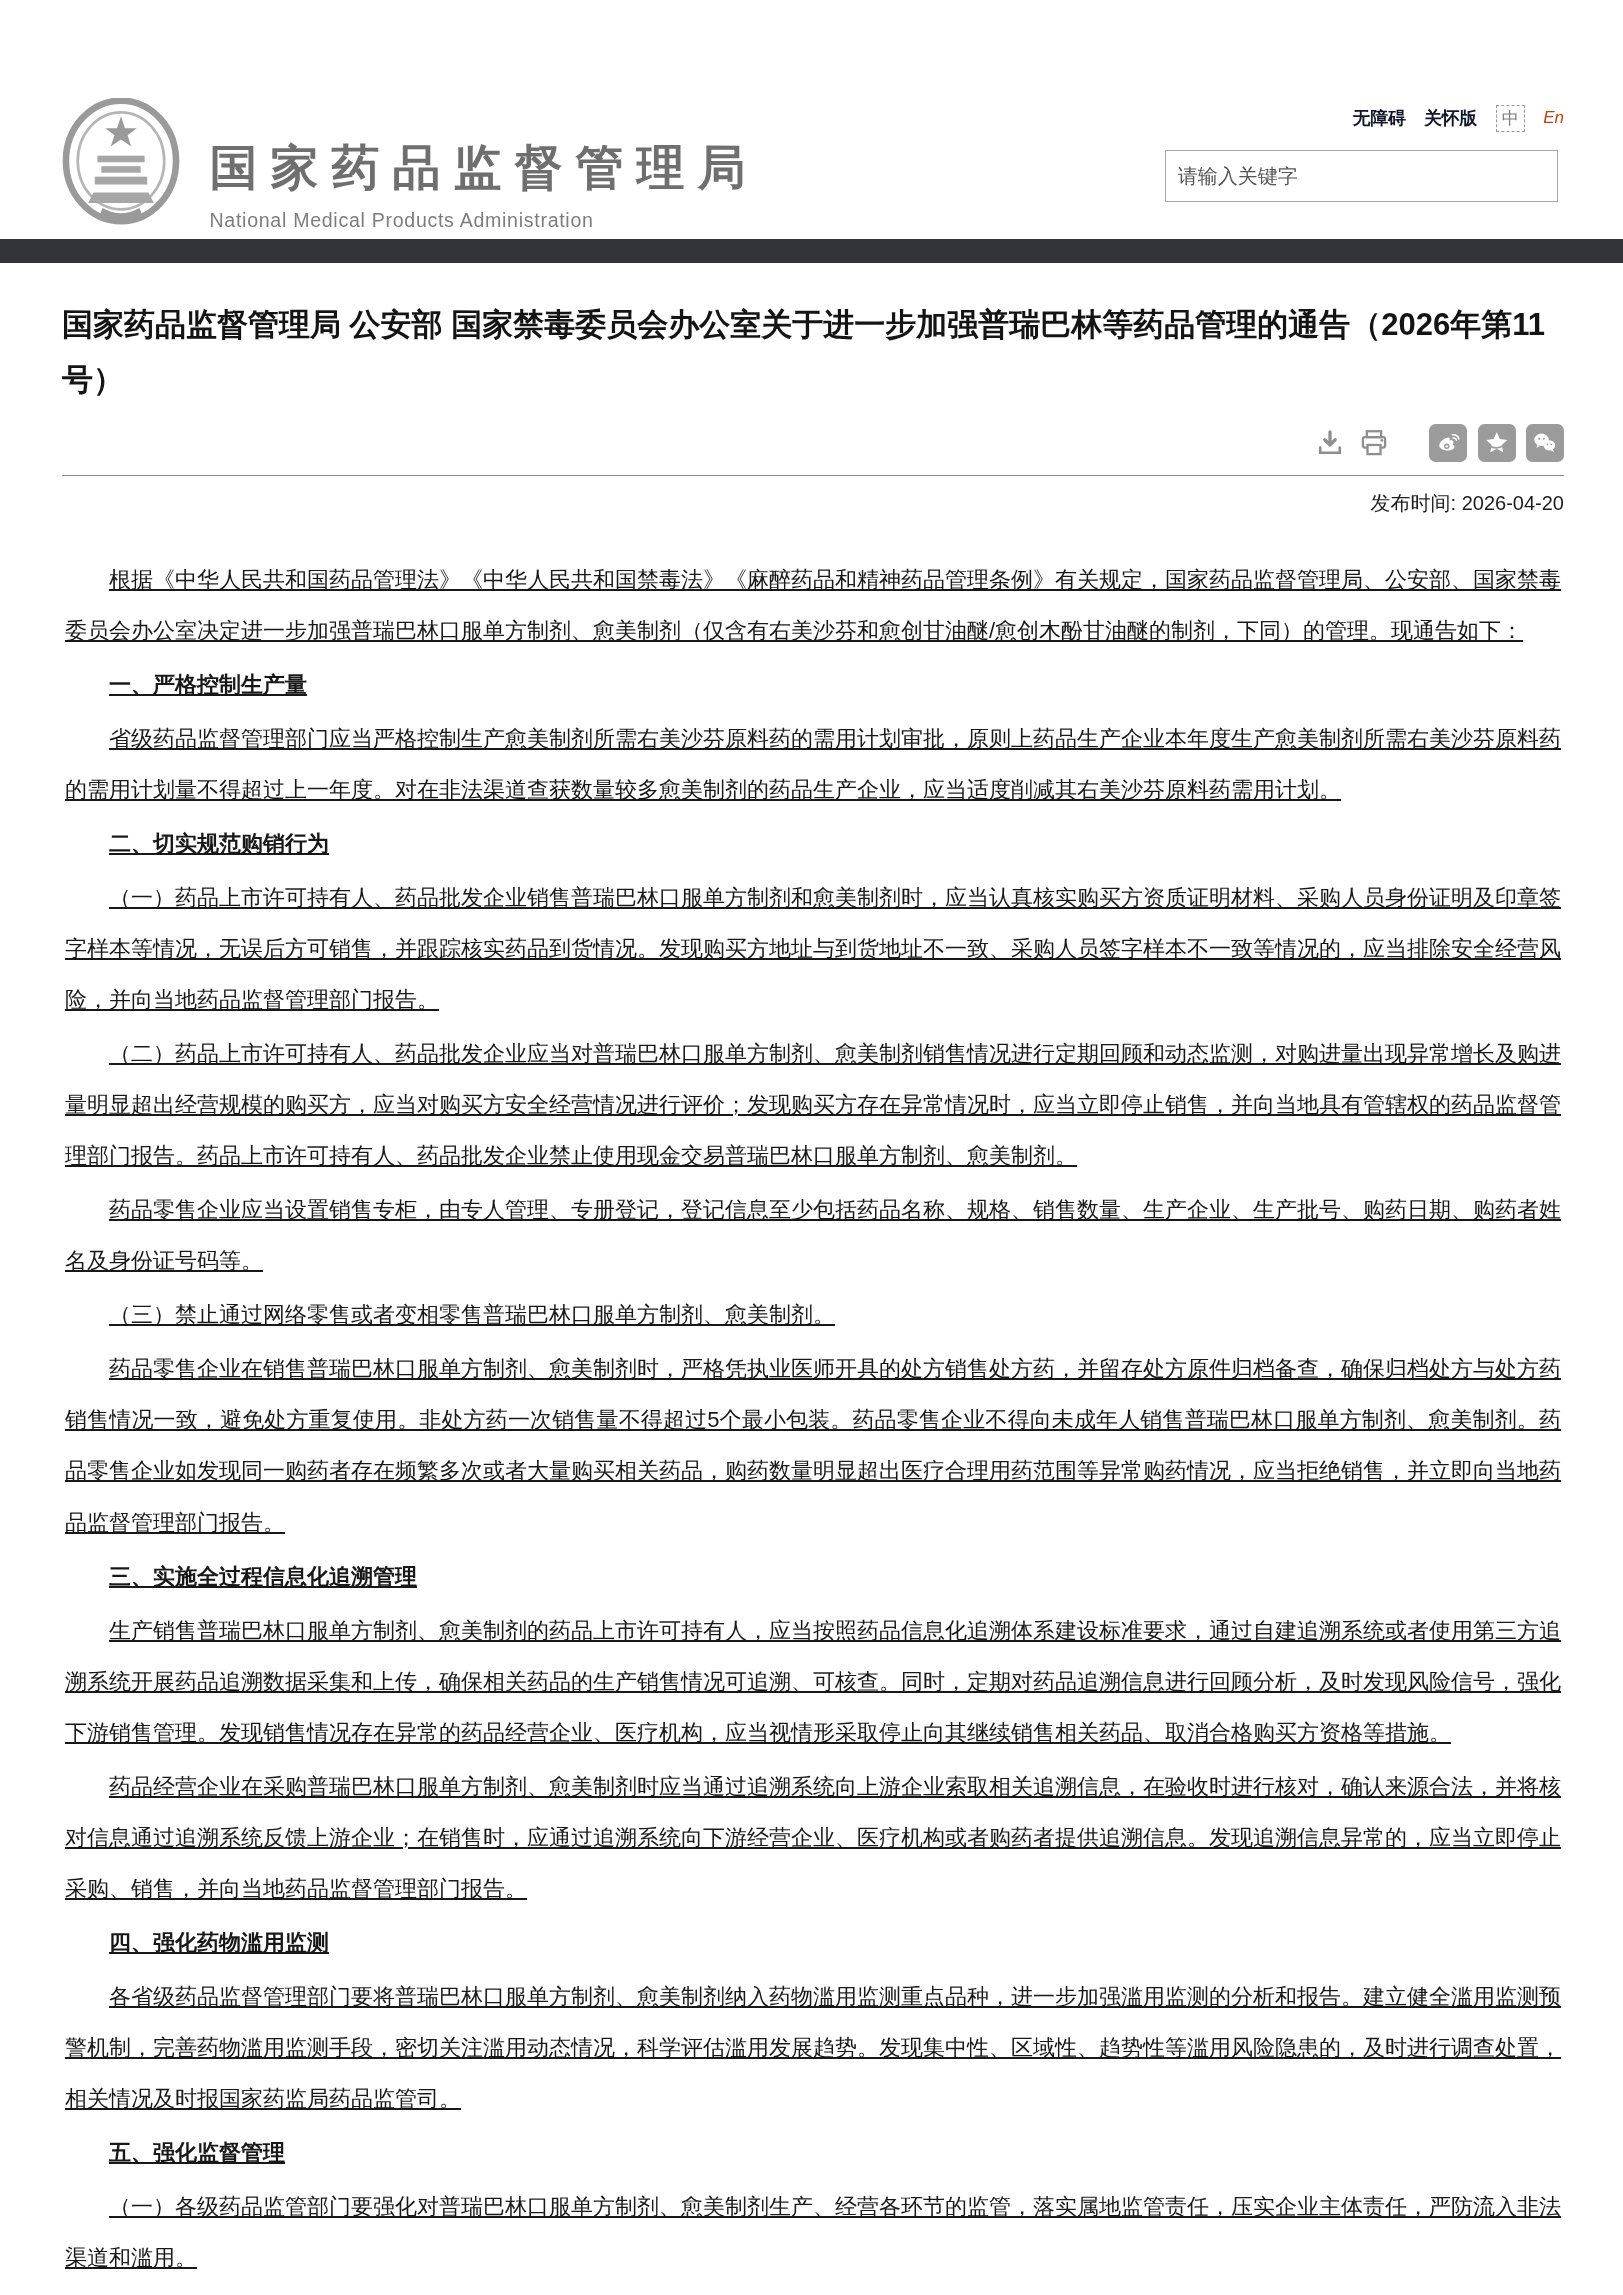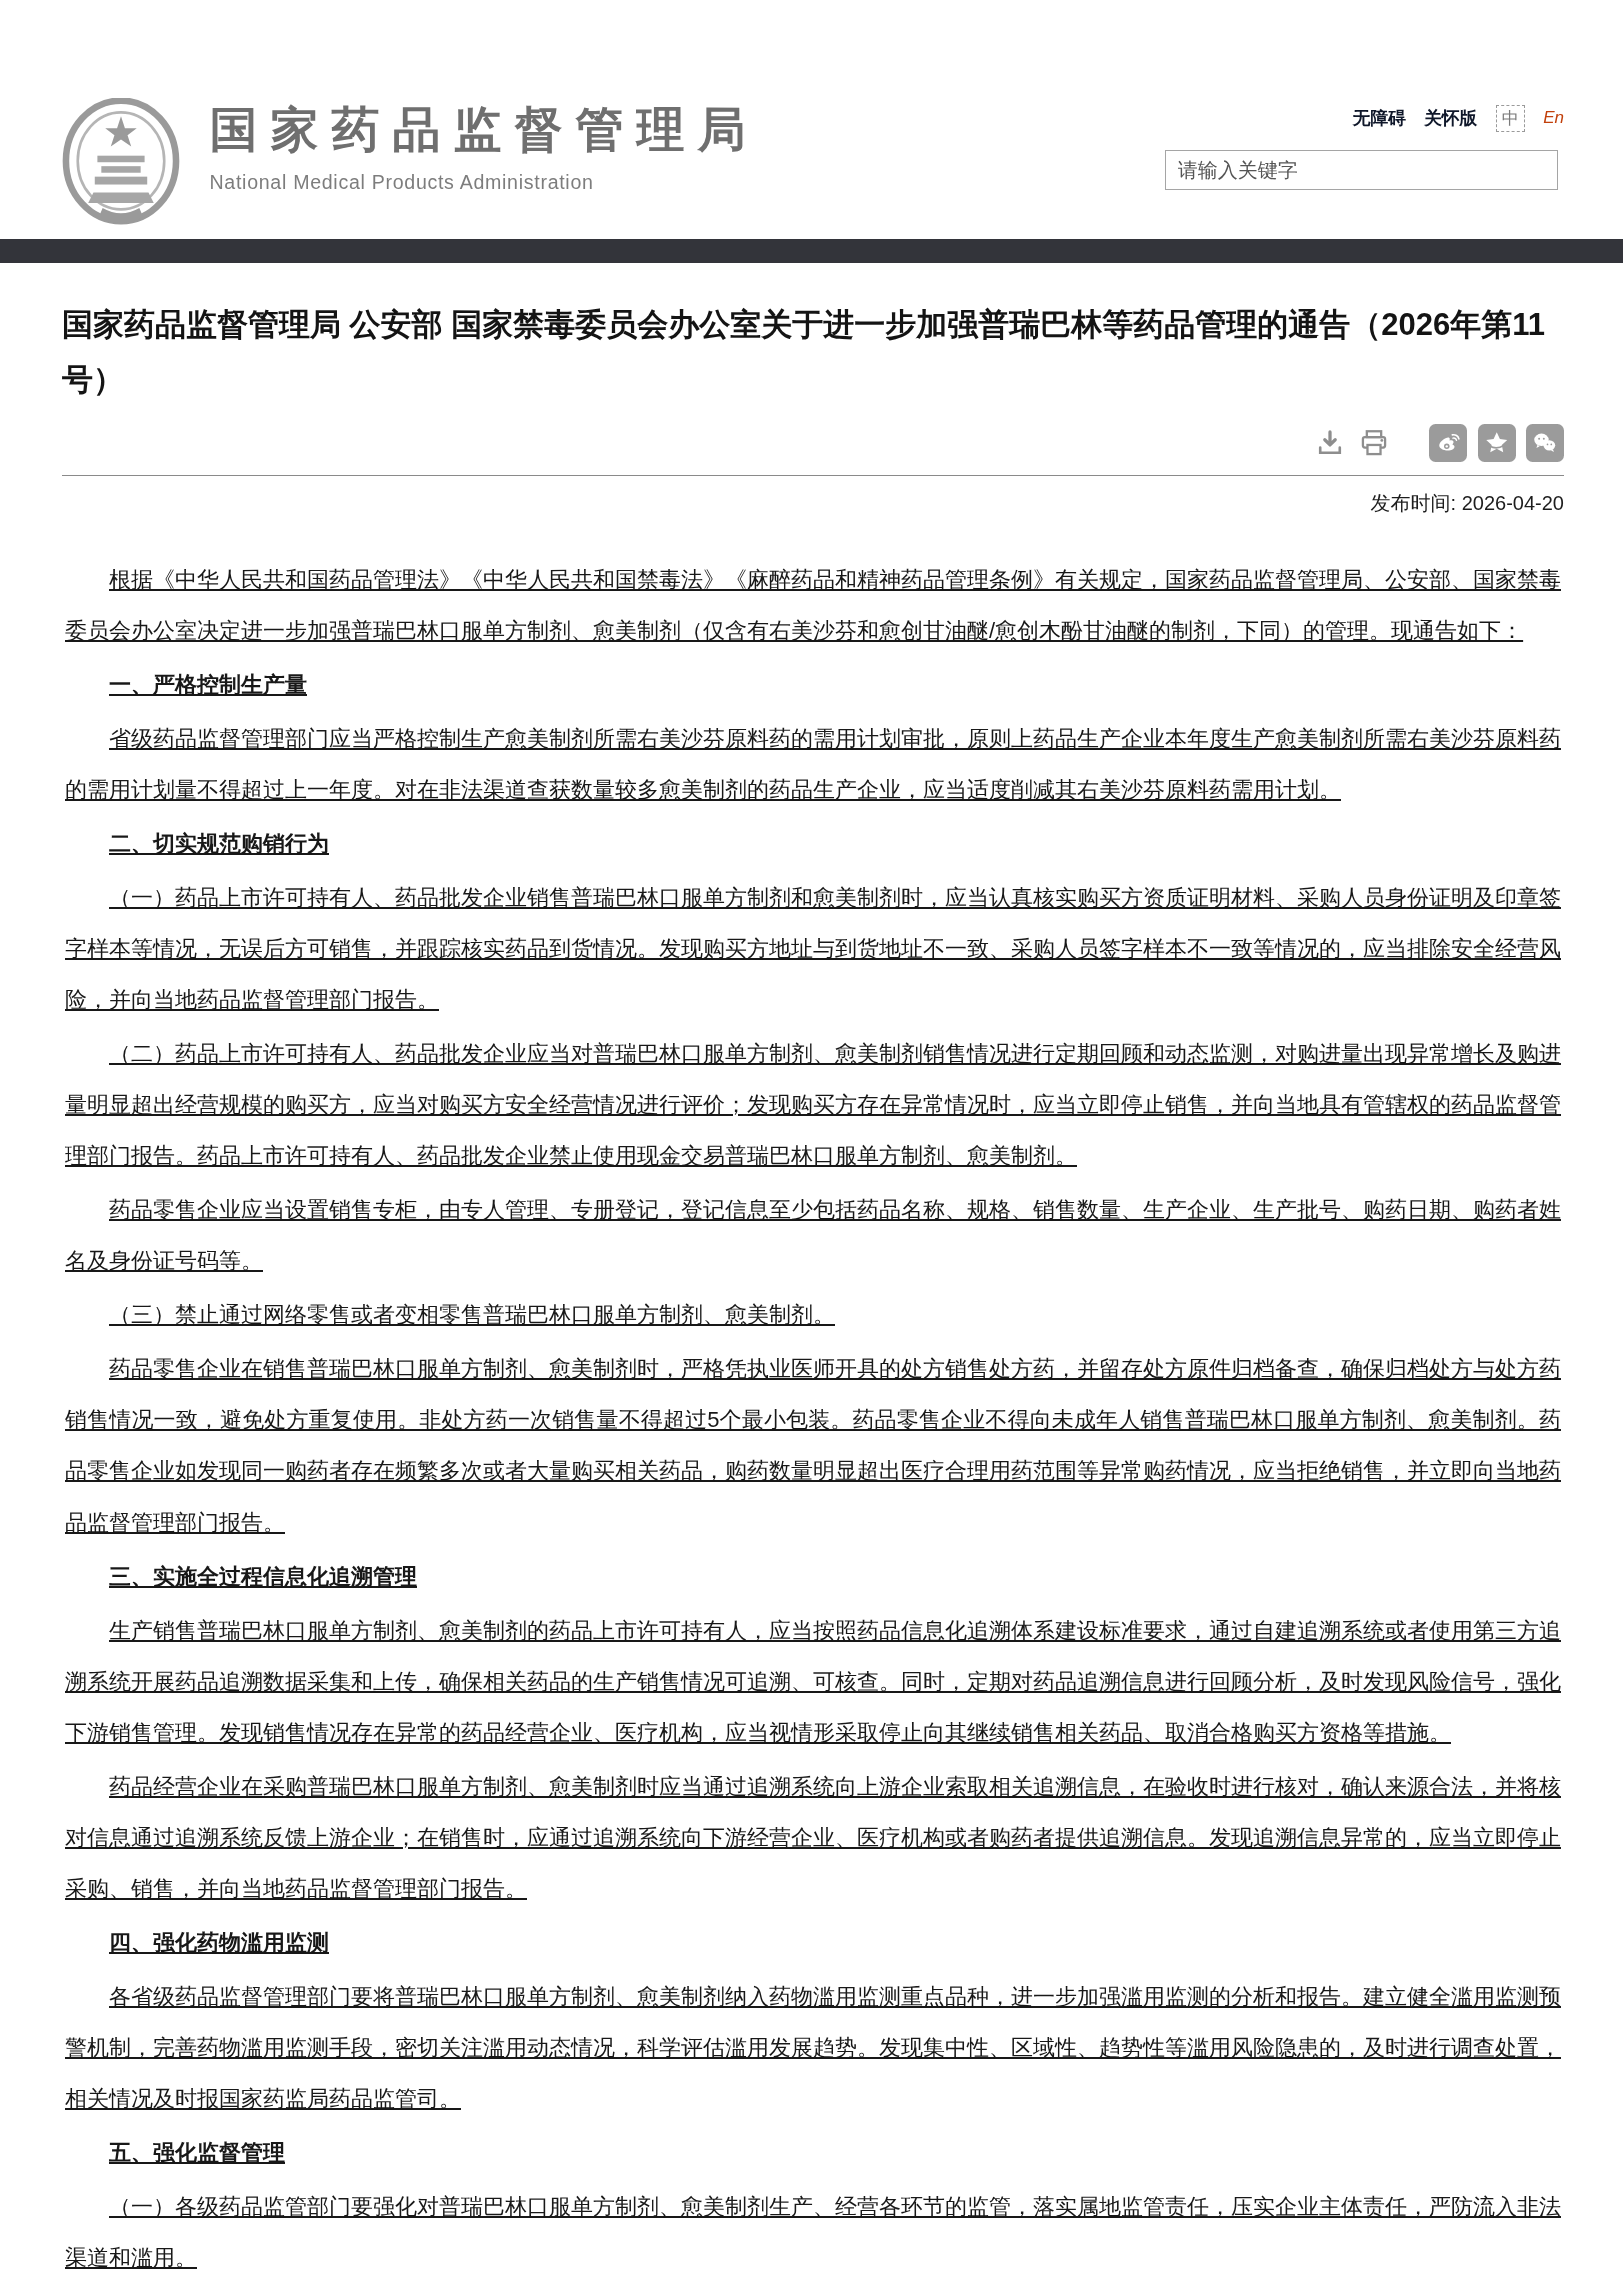--- a/index.html
+++ b/index.html
@@ -13,21 +13,21 @@
     color:var(--text);
   }
   .page{width:1623px; min-height:2295px; background:#fff; position:relative;}
 
   
   .header{
     padding:98px 59px 0 62px;
     display:flex; justify-content:space-between; align-items:flex-start;
     height:239px;
   }
-  .brand{display:flex; align-items:flex-start;}
+  .brand{display:flex; align-items:flex-end;}
   .emblem{width:118px; height:134px; flex:0 0 auto;}
   .brand-text{margin-left:29.5px;}
   .brand-zh{
     font-size:48px; font-weight:700; letter-spacing:13px;
     color:var(--muted);
   }
   .brand-en{
     margin-top:9.2px; font-size:19.6px; color:#7d7d7d; letter-spacing:0.7px;
   }
   .header-right{width:399px; padding-top:6.5px;}
@@ -36,21 +36,21 @@
     font-size:17.7px;
   }
   .top-links .lnk{font-weight:700; color:#0f172a; text-decoration:none; cursor:pointer;}
   .lang-zh{
     color:#7a7a7a; border:0.7px dashed #9a9a9a; padding:1.3px 5.2px; cursor:pointer;
     font-size:17px;
   }
   .lang-en{color:#c2410c; font-size:17px; cursor:pointer;font-style:italic;}
   .search-box{margin-top:18.3px;}
   .search-box input{
-    width:393px; height:40px; border:0.7px solid #a5a5a5; background:#fff;
+    width:393px; height:52px; border:0.7px solid #a5a5a5; background:#fff;
     font-size:20px; color:#444; padding:0 11.8px; outline:none;
     font-family:"Liberation Sans","DejaVu Sans",sans-serif;
   }
   .search-box input::placeholder{color:#555;}
 
   .dark-bar{width:1623px; height:23.6px; background:var(--bar);}
 
   
   .article{padding:0 59px 0 62px;}
   .title{

